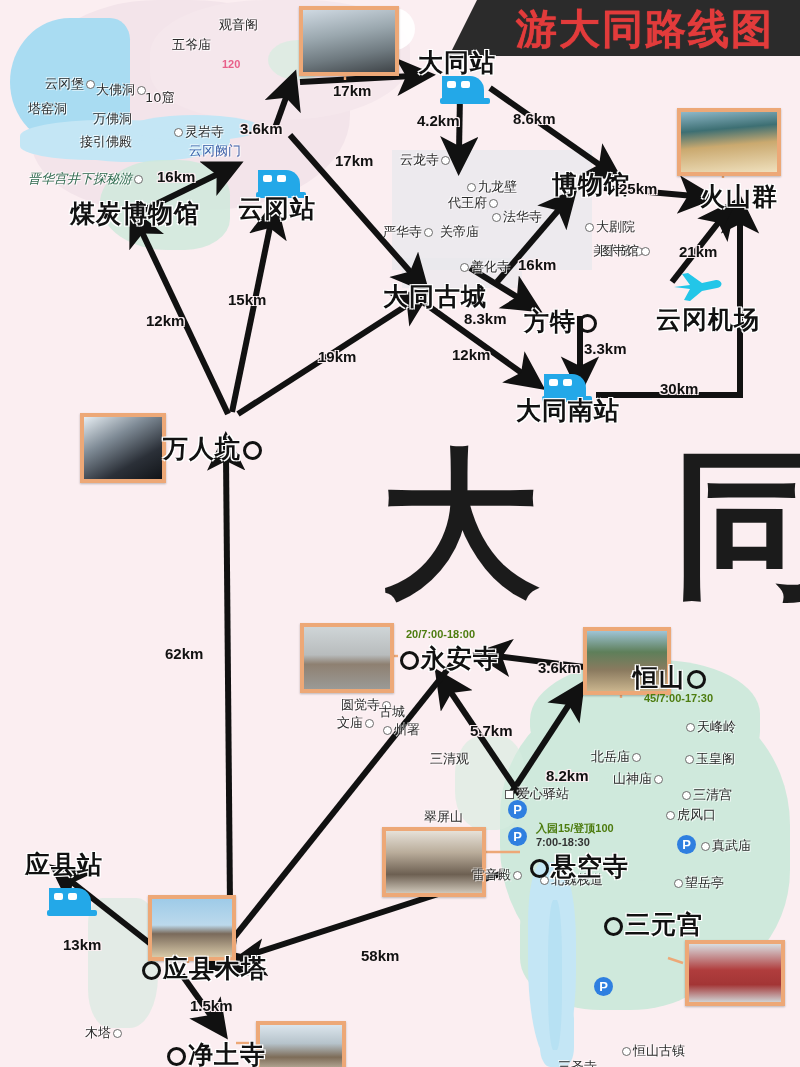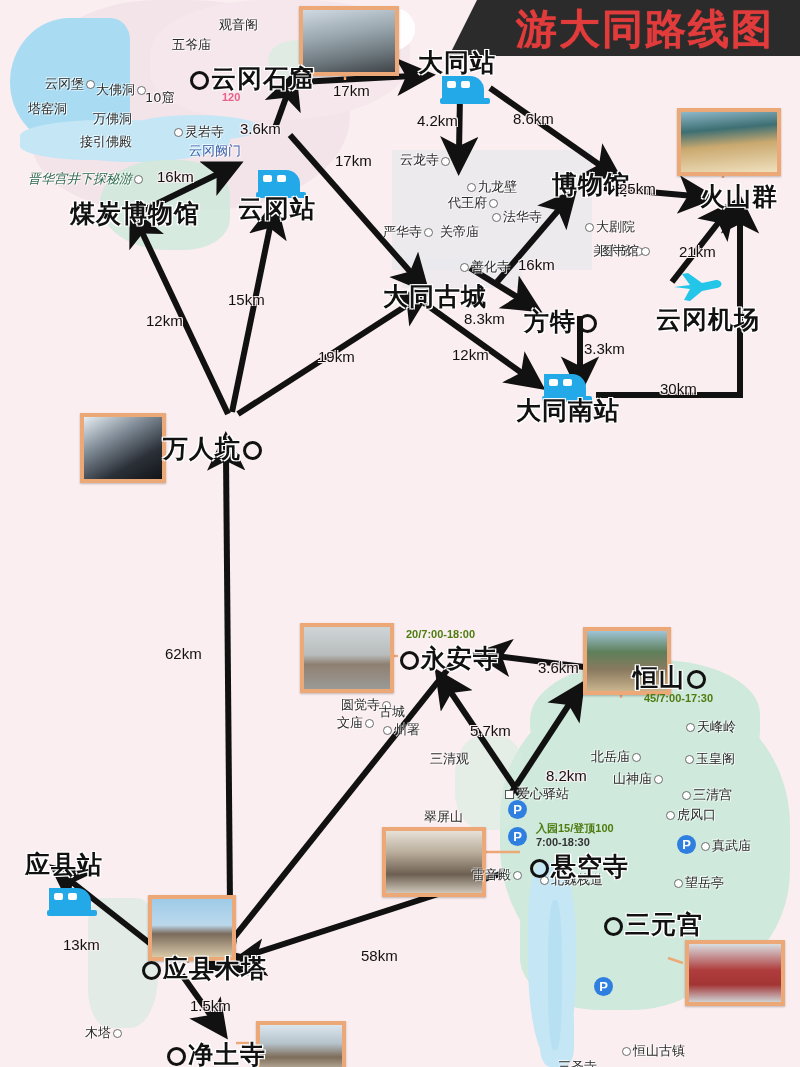--- a/index.html
+++ b/index.html
@@ -42,21 +42,21 @@
     white-space:nowrap;
   }
 
   
   .lbl{position:absolute;white-space:nowrap;color:#111;}
   .major{font-size:25px;font-weight:bold;letter-spacing:1px;
          font-family:"DejaVu Sans",sans-serif;
          text-shadow:-1.2px -1.2px 0 #fff,1.2px -1.2px 0 #fff,-1.2px 1.2px 0 #fff,1.2px 1.2px 0 #fff;}
   .minor{font-size:13px;color:#2a2a2a;font-family:"DejaVu Sans",sans-serif;
          text-shadow:-1px -1px 0 rgba(255,255,255,.85),1px 1px 0 rgba(255,255,255,.85);}
-  .dist{position:absolute;font-size:15px;font-weight:normal;color:#111;
+  .dist{position:absolute;font-size:15px;font-weight:bold;color:#111;
         font-family:"Liberation Sans",sans-serif;white-space:nowrap;
         text-shadow:-1.2px -1.2px 0 #fbeef1,1.2px -1.2px 0 #fbeef1,-1.2px 1.2px 0 #fbeef1,1.2px 1.2px 0 #fbeef1;}
   .price{position:absolute;font-size:11px;font-weight:bold;white-space:nowrap;
          font-family:"Liberation Sans",sans-serif;}
   .pink-note{color:#e8608a;}
   .orange-note{color:#4d7c0f;}
 
   
   .mk{display:inline-block;width:13px;height:13px;border:3.5px solid #111;
       border-radius:50%;vertical-align:middle;margin:0 2px;background:transparent;}
@@ -181,20 +181,21 @@
       <path d="M160,440 L186,440"></path>
       <path d="M388,656 L398,656"></path>
       <path d="M621,689 L621,698"></path>
       <path d="M480,852 L520,852"></path>
       <path d="M188,955 L188,963"></path>
       <path d="M250,1043 L236,1043"></path>
       <path d="M683,963 L668,958"></path>
     </g>
   </svg>
 
+  <div class="watermark">大 同</div>
 
   <div class="sun"></div>
   <div class="banner"></div>
   <div class="banner-title">游大同路线图</div>
 
   <div id="photos-layer">
       <div class="photo" style="left: 299px; top: 6px; width: 92px; height: 62px; background: linear-gradient(170deg, rgb(207, 217, 226) 0%, rgb(154, 167, 174) 40%, rgb(111, 122, 128) 70%, rgb(63, 68, 72) 100%);"></div>
       <div class="photo" style="left: 677px; top: 108px; width: 96px; height: 60px; background: linear-gradient(175deg, rgb(143, 184, 201) 0%, rgb(61, 111, 115) 30%, rgb(202, 169, 111) 55%, rgb(239, 224, 189) 100%);"></div>
       <div class="photo" style="left: 80px; top: 413px; width: 78px; height: 62px; background: linear-gradient(150deg, rgb(231, 238, 243) 0%, rgb(127, 139, 150) 35%, rgb(43, 48, 56) 70%, rgb(17, 20, 24) 100%);"></div>
       <div class="photo" style="left: 300px; top: 623px; width: 86px; height: 62px; background: linear-gradient(rgb(207, 213, 215) 0%, rgb(184, 188, 189) 45%, rgb(142, 128, 113) 60%, rgb(155, 154, 150) 100%);"></div>
@@ -238,21 +239,21 @@
       <div class="lbl minor" style="left: 172px; top: 36px;"><span>五爷庙</span></div>
       <div class="lbl minor" style="left: 45px; top: 75px;"><span>云冈堡</span><span class="mk-s"></span></div>
       <div class="lbl minor" style="left: 96px; top: 81px;"><span>大佛洞</span><span class="mk-s"></span></div>
       <div class="lbl minor" style="left: 145px; top: 89px;"><span>10窟</span></div>
       <div class="lbl minor" style="left: 28px; top: 100px;"><span>塔窑洞</span></div>
       <div class="lbl minor" style="left: 93px; top: 110px;"><span>万佛洞</span></div>
       <div class="lbl minor" style="left: 80px; top: 133px;"><span>接引佛殿</span></div>
       <div class="lbl minor" style="left: 172px; top: 123px;"><span class="mk-s"></span><span>灵岩寺</span></div>
       <div class="lbl minor" style="left: 189px; top: 142px; color: rgb(58, 95, 168);"><span>云冈阙门</span></div>
       <div class="lbl minor" style="left: 28px; top: 170px; color: rgb(46, 107, 79); font-style: italic;"><span>晋华宫井下探秘游</span><span class="mk-s"></span></div>
-      <div class="lbl minor" style="left: 400px; top: 151px; font-family: Liberation Serif, serif;"><span>云龙寺</span><span class="mk-s"></span></div>
+      <div class="lbl minor" style="left: 400px; top: 151px;"><span>云龙寺</span><span class="mk-s"></span></div>
       <div class="lbl minor" style="left: 465px; top: 178px;"><span class="mk-s"></span><span>九龙壁</span></div>
       <div class="lbl minor" style="left: 448px; top: 194px;"><span>代王府</span><span class="mk-s"></span></div>
       <div class="lbl minor" style="left: 383px; top: 223px;"><span>严华寺</span><span class="mk-s"></span></div>
       <div class="lbl minor" style="left: 440px; top: 223px;"><span>关帝庙</span></div>
       <div class="lbl minor" style="left: 490px; top: 208px;"><span class="mk-s"></span><span>法华寺</span></div>
       <div class="lbl minor" style="left: 458px; top: 258px;"><span class="mk-s"></span><span>善化寺</span></div>
       <div class="lbl minor" style="left: 583px; top: 218px;"><span class="mk-s"></span><span>大剧院</span></div>
       <div class="lbl minor" style="left: 548px; top: 242px; margin-left: 45px;"><span>美术馆</span><span class="mk-s"></span></div>
       <div class="lbl minor" style="left: 600px; top: 242px;"><span>图书馆</span><span class="mk-s"></span></div>
       <div class="lbl minor" style="left: 341px; top: 696px;"><span>圆觉寺</span><span class="mk-s"></span></div>
@@ -271,21 +272,20 @@
       <div class="lbl minor" style="left: 680px; top: 786px;"><span class="mk-s"></span><span>三清宫</span></div>
       <div class="lbl minor" style="left: 664px; top: 806px;"><span class="mk-s"></span><span>虎风口</span></div>
       <div class="lbl minor" style="left: 699px; top: 837px;"><span class="mk-s"></span><span>真武庙</span></div>
       <div class="lbl minor" style="left: 672px; top: 874px;"><span class="mk-s"></span><span>望岳亭</span></div>
       <div class="lbl minor" style="left: 85px; top: 1024px;"><span>木塔</span><span class="mk-s"></span></div>
       <div class="lbl minor" style="left: 620px; top: 1042px;"><span class="mk-s"></span><span>恒山古镇</span></div>
       <div class="lbl minor" style="left: 558px; top: 1058px;"><span>三圣寺</span></div>
     </div>
   <div id="major-layer">
       <div class="lbl" style="left: 188px; top: 62px;">
-        <div class="major"><span class="mk"></span><span>云冈石窟</span></div>
         <div class="price pink-note" style="position: relative; left: 34px; top: -4px;">120</div>
       </div>
       <div class="lbl" style="left: 418px; top: 46px;">
         <div class="major"><span>大同站</span></div>
       </div>
       <div class="lbl" style="left: 238px; top: 192px;">
         <div class="major"><span>云冈站</span></div>
       </div>
       <div class="lbl" style="left: 70px; top: 197px;">
         <div class="major"><span>煤炭博物馆</span></div>

